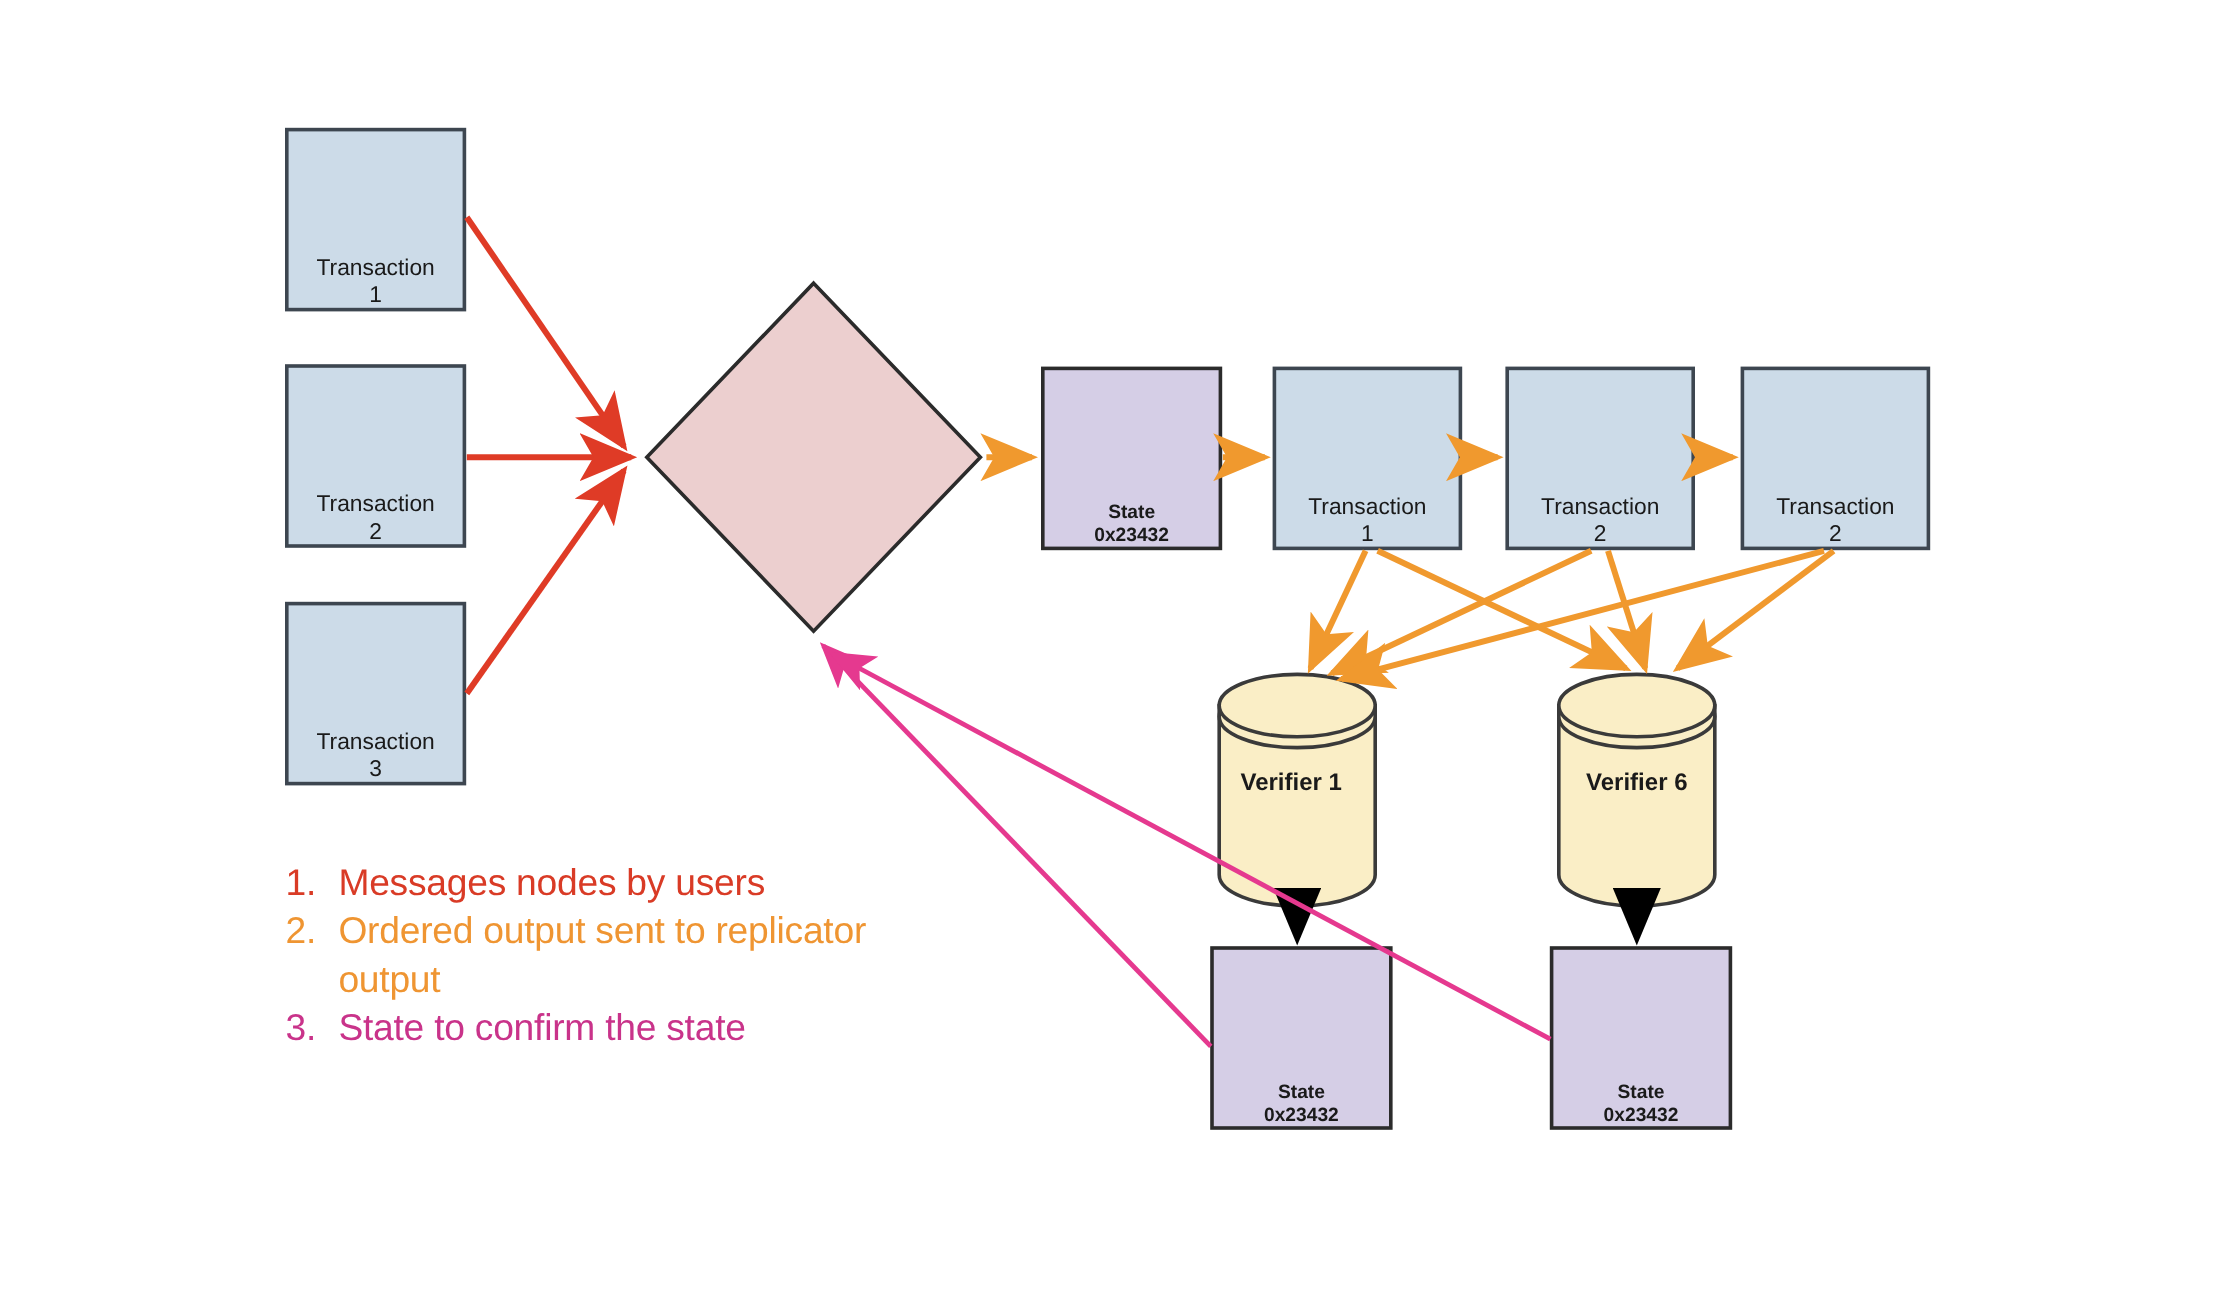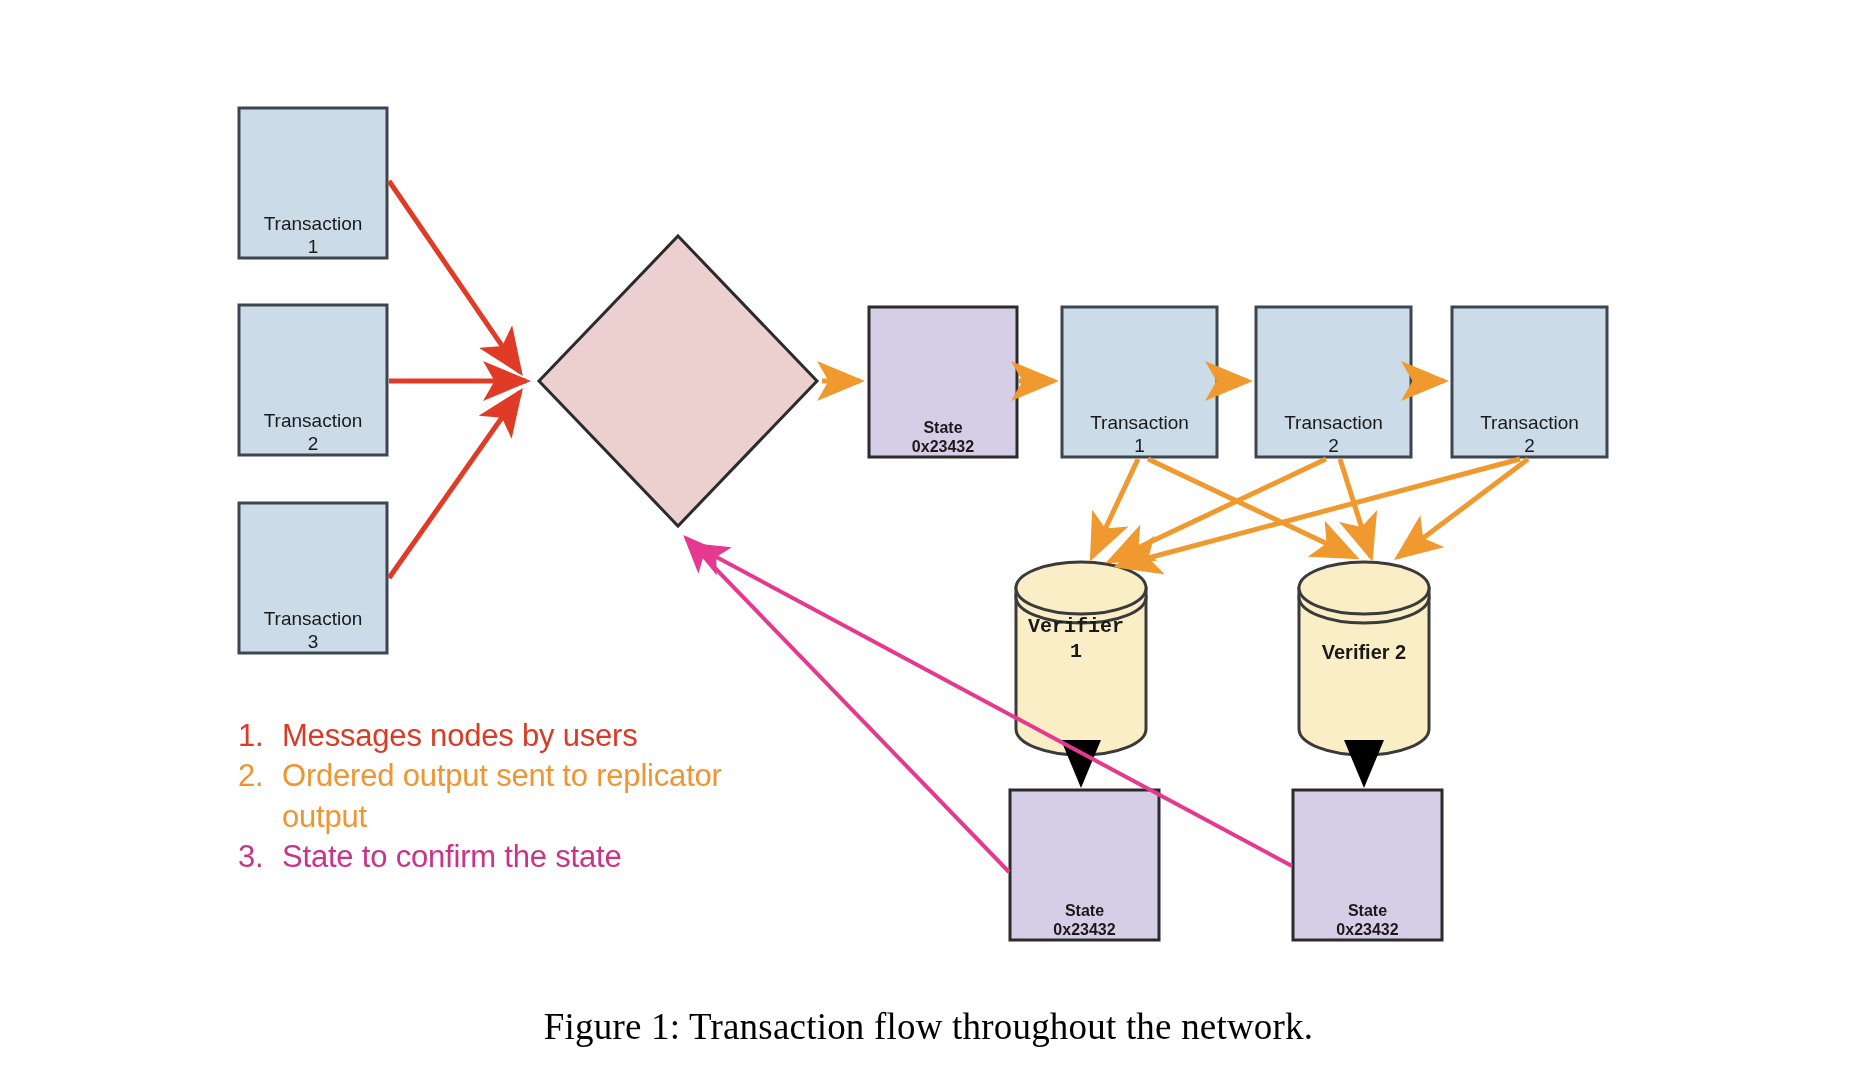--- a/index.html
+++ b/index.html
@@ -220,25 +220,25 @@
   </div>
   <div class="node-label lbl-reg" style="left:1256px; top:307px; width:155px; height:150px;">
     <span>Transaction</span>
     <span>2</span>
   </div>
   <div class="node-label lbl-reg" style="left:1452px; top:307px; width:155px; height:150px;">
     <span>Transaction</span>
     <span>2</span>
   </div>
 
-  <div class="node-label lbl-cyl" style="left:1016px; top:630px; width:120px; height:34px;font-family:Liberation Mono, monospace;">
+  <div class="node-label lbl-cyl" style="left:1016px; top:630px; width:120px; height:34px;">
     <span>Verifier 1</span>
   </div>
   <div class="node-label lbl-cyl" style="left:1299px; top:630px; width:130px; height:34px;">
-    <span>Verifier 2</span>
+    <span>Verifier 6</span>
   </div>
 
   <div class="node-label lbl-bold" style="left:1010px; top:790px; width:149px; height:150px;">
     <span>State</span>
     <span>0x23432</span>
   </div>
   <div class="node-label lbl-bold" style="left:1293px; top:790px; width:149px; height:150px;">
     <span>State</span>
     <span>0x23432</span>
   </div>
@@ -251,15 +251,14 @@
     <div class="legend-row" style="color:#ef9532;">
       <span class="legend-num">2.</span>
       <span class="legend-text">Ordered output sent to replicator output</span>
     </div>
     <div class="legend-row" style="color:#c9338a;">
       <span class="legend-num">3.</span>
       <span class="legend-text">State to confirm the state</span>
     </div>
   </div>
 
-  <div class="caption">Figure 1:  Transaction flow throughout the network.</div>
 
 </div>
 
 </body></html>

